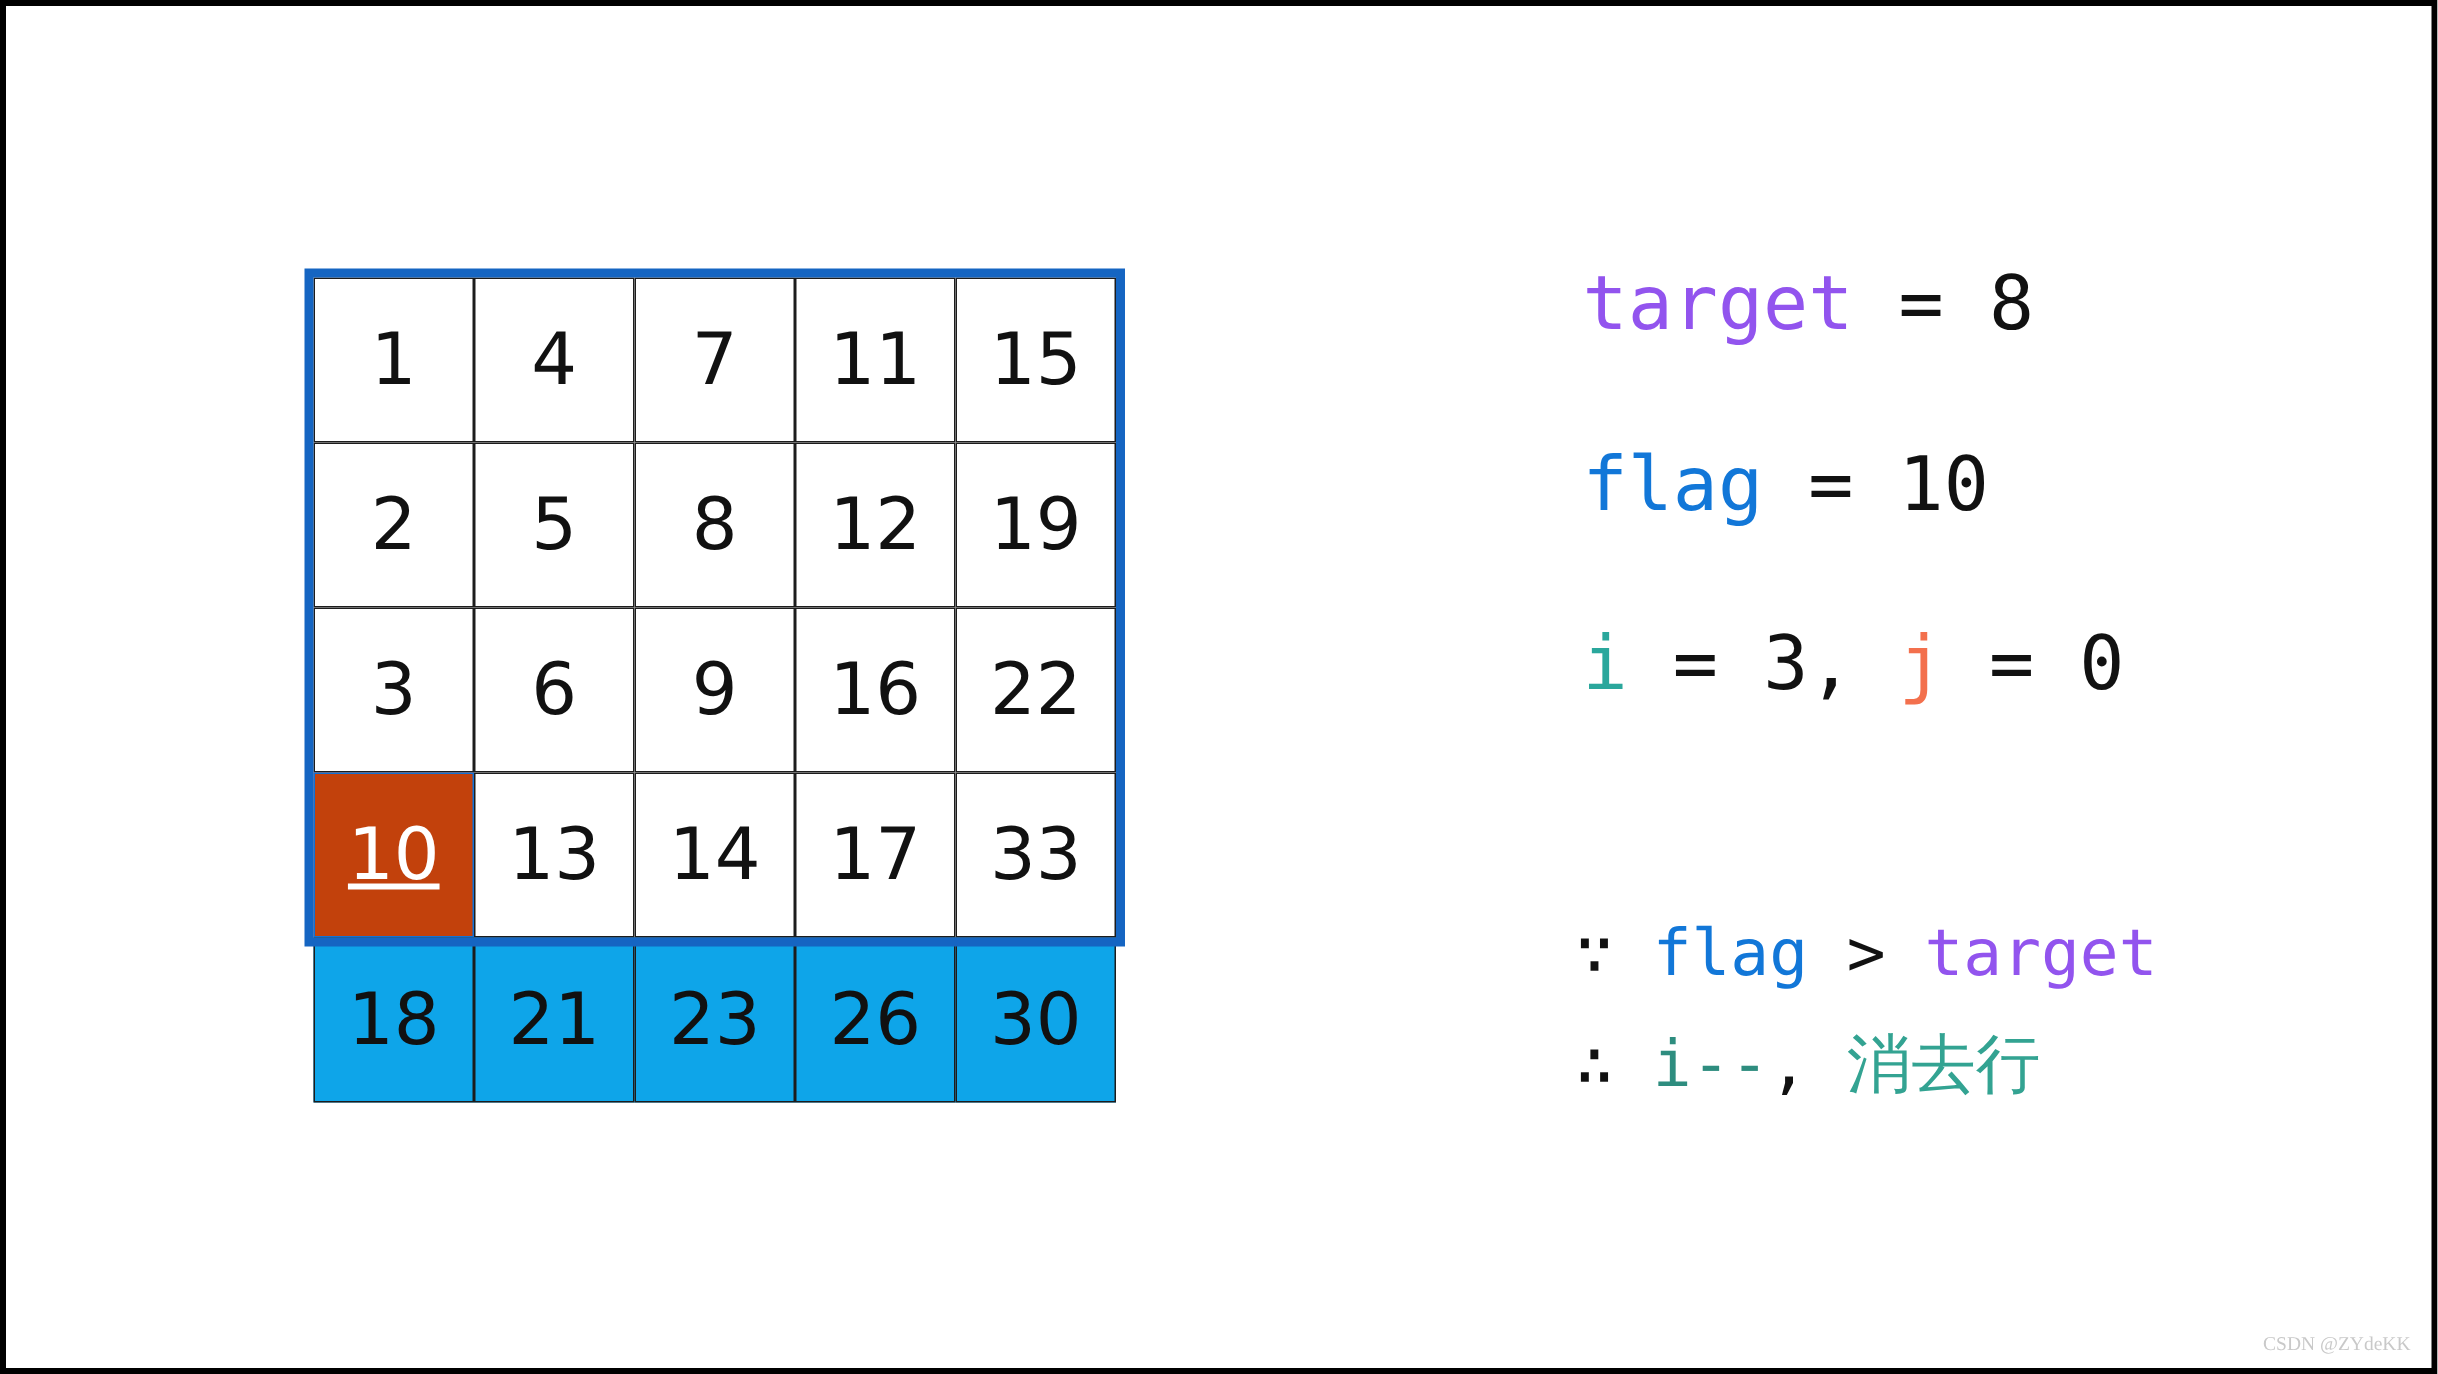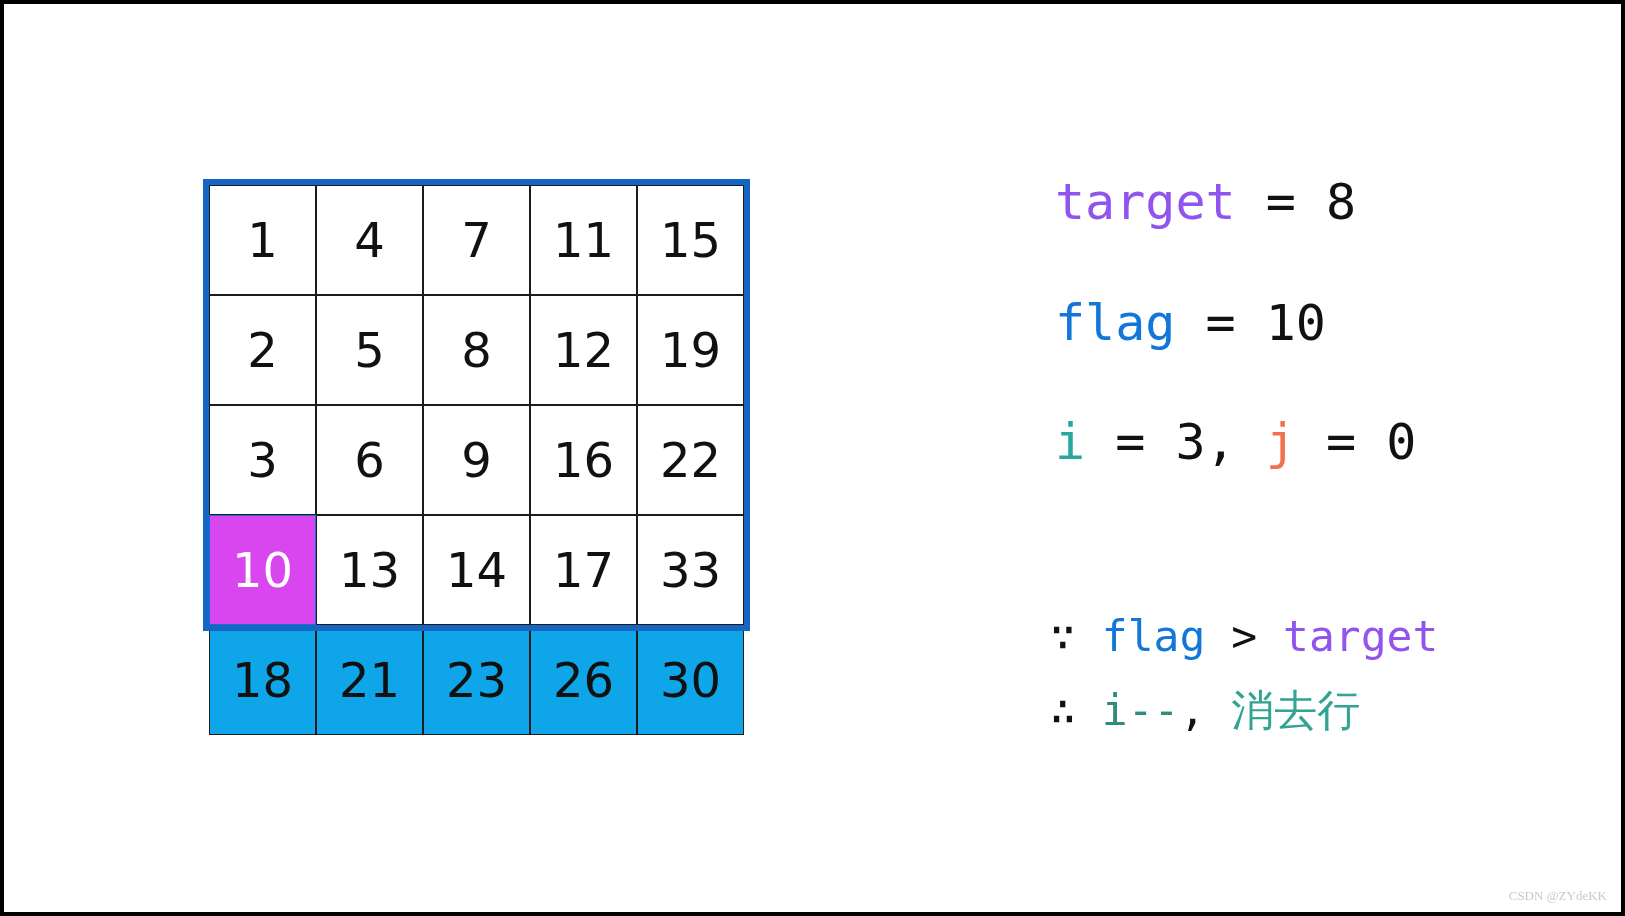--- a/index.html
+++ b/index.html
@@ -12,21 +12,21 @@
   .matrix{
     position:absolute; left:205px; top:181px;
     display:grid; grid-template-columns:repeat(5,107px); grid-auto-rows:110px;
   }
   .cell{
     border:1px solid #1c1c1c; box-sizing:border-box;
     display:flex; align-items:center; justify-content:center;
     font-size:48px; color:#111111; background:#ffffff;
     font-family:"DejaVu Sans", sans-serif;
   }
-  .cell.current{ background:#d946ef; color:#ffffff; border-color:#1171d6; }
+  .cell.current{ background:#c2410c; color:#ffffff; border-color:#1171d6;text-decoration:underline; }
   .cell.eliminated{ background:#0ea5e9; }
   .active-outline{
     position:absolute; left:199px; top:175px; width:547px; height:452px;
     border:6px solid #1565c2; box-sizing:border-box; pointer-events:none;
   }
   
   .code-line{
     position:absolute; left:1005px; line-height:1.15; white-space:pre;
     font-family:"DejaVu Sans Mono", monospace; color:#111111;margin-left:46px;
   }

